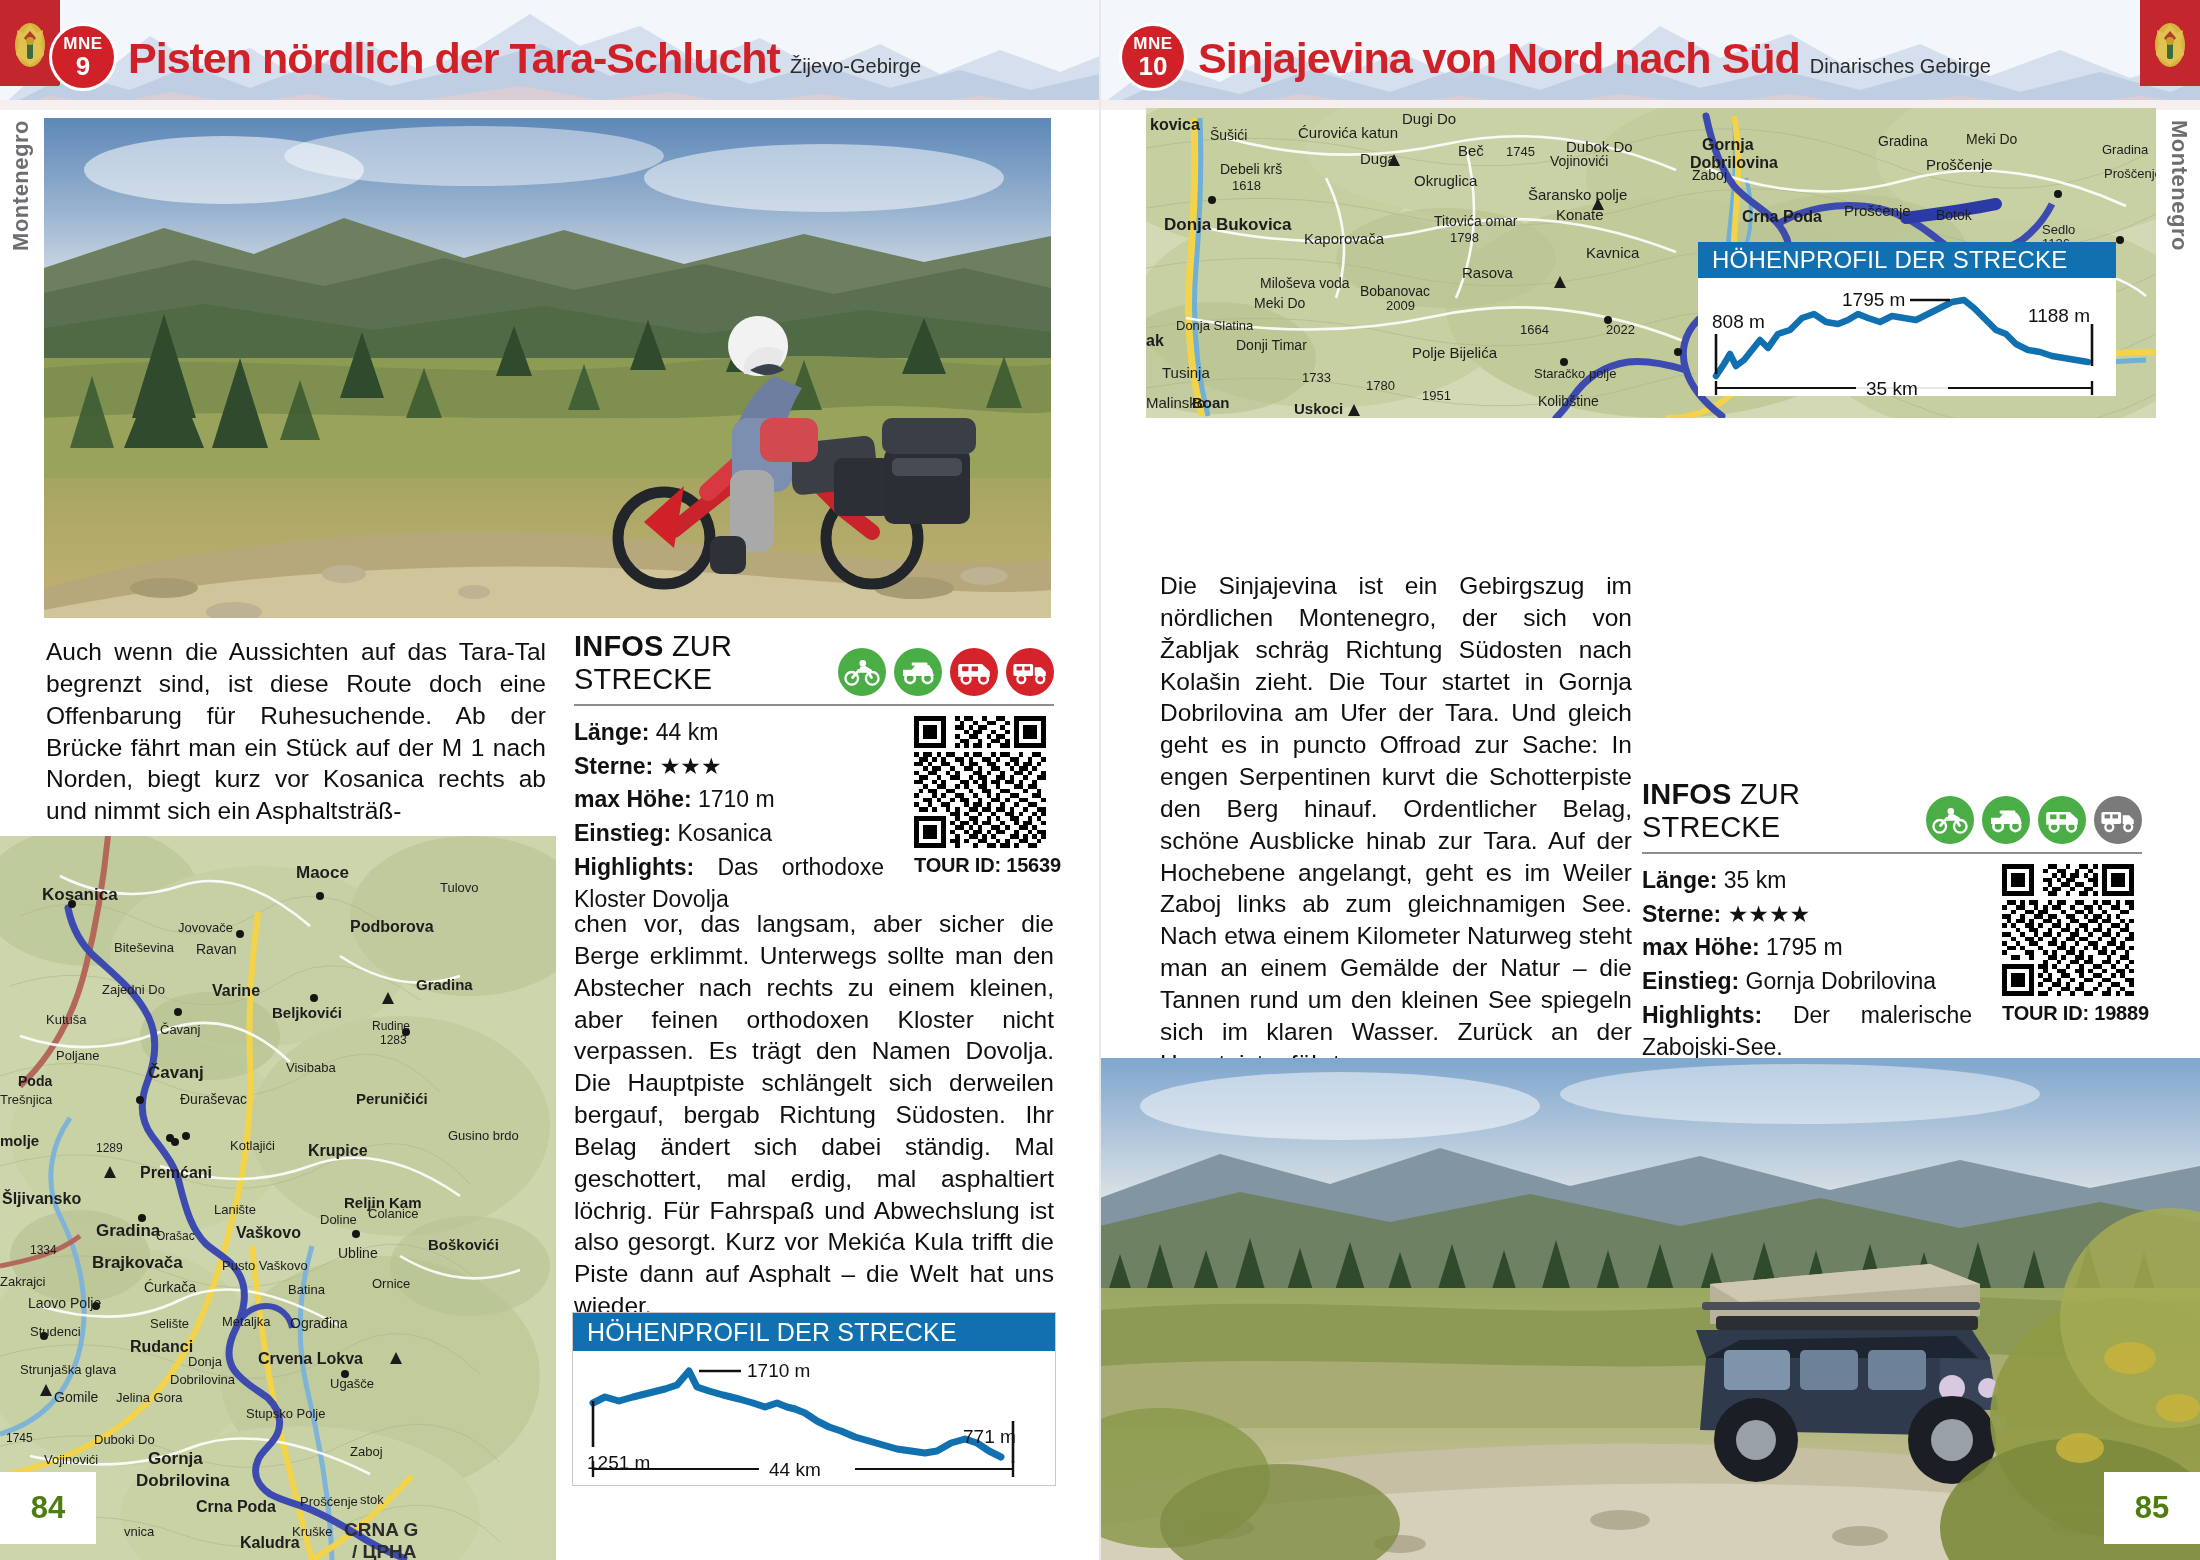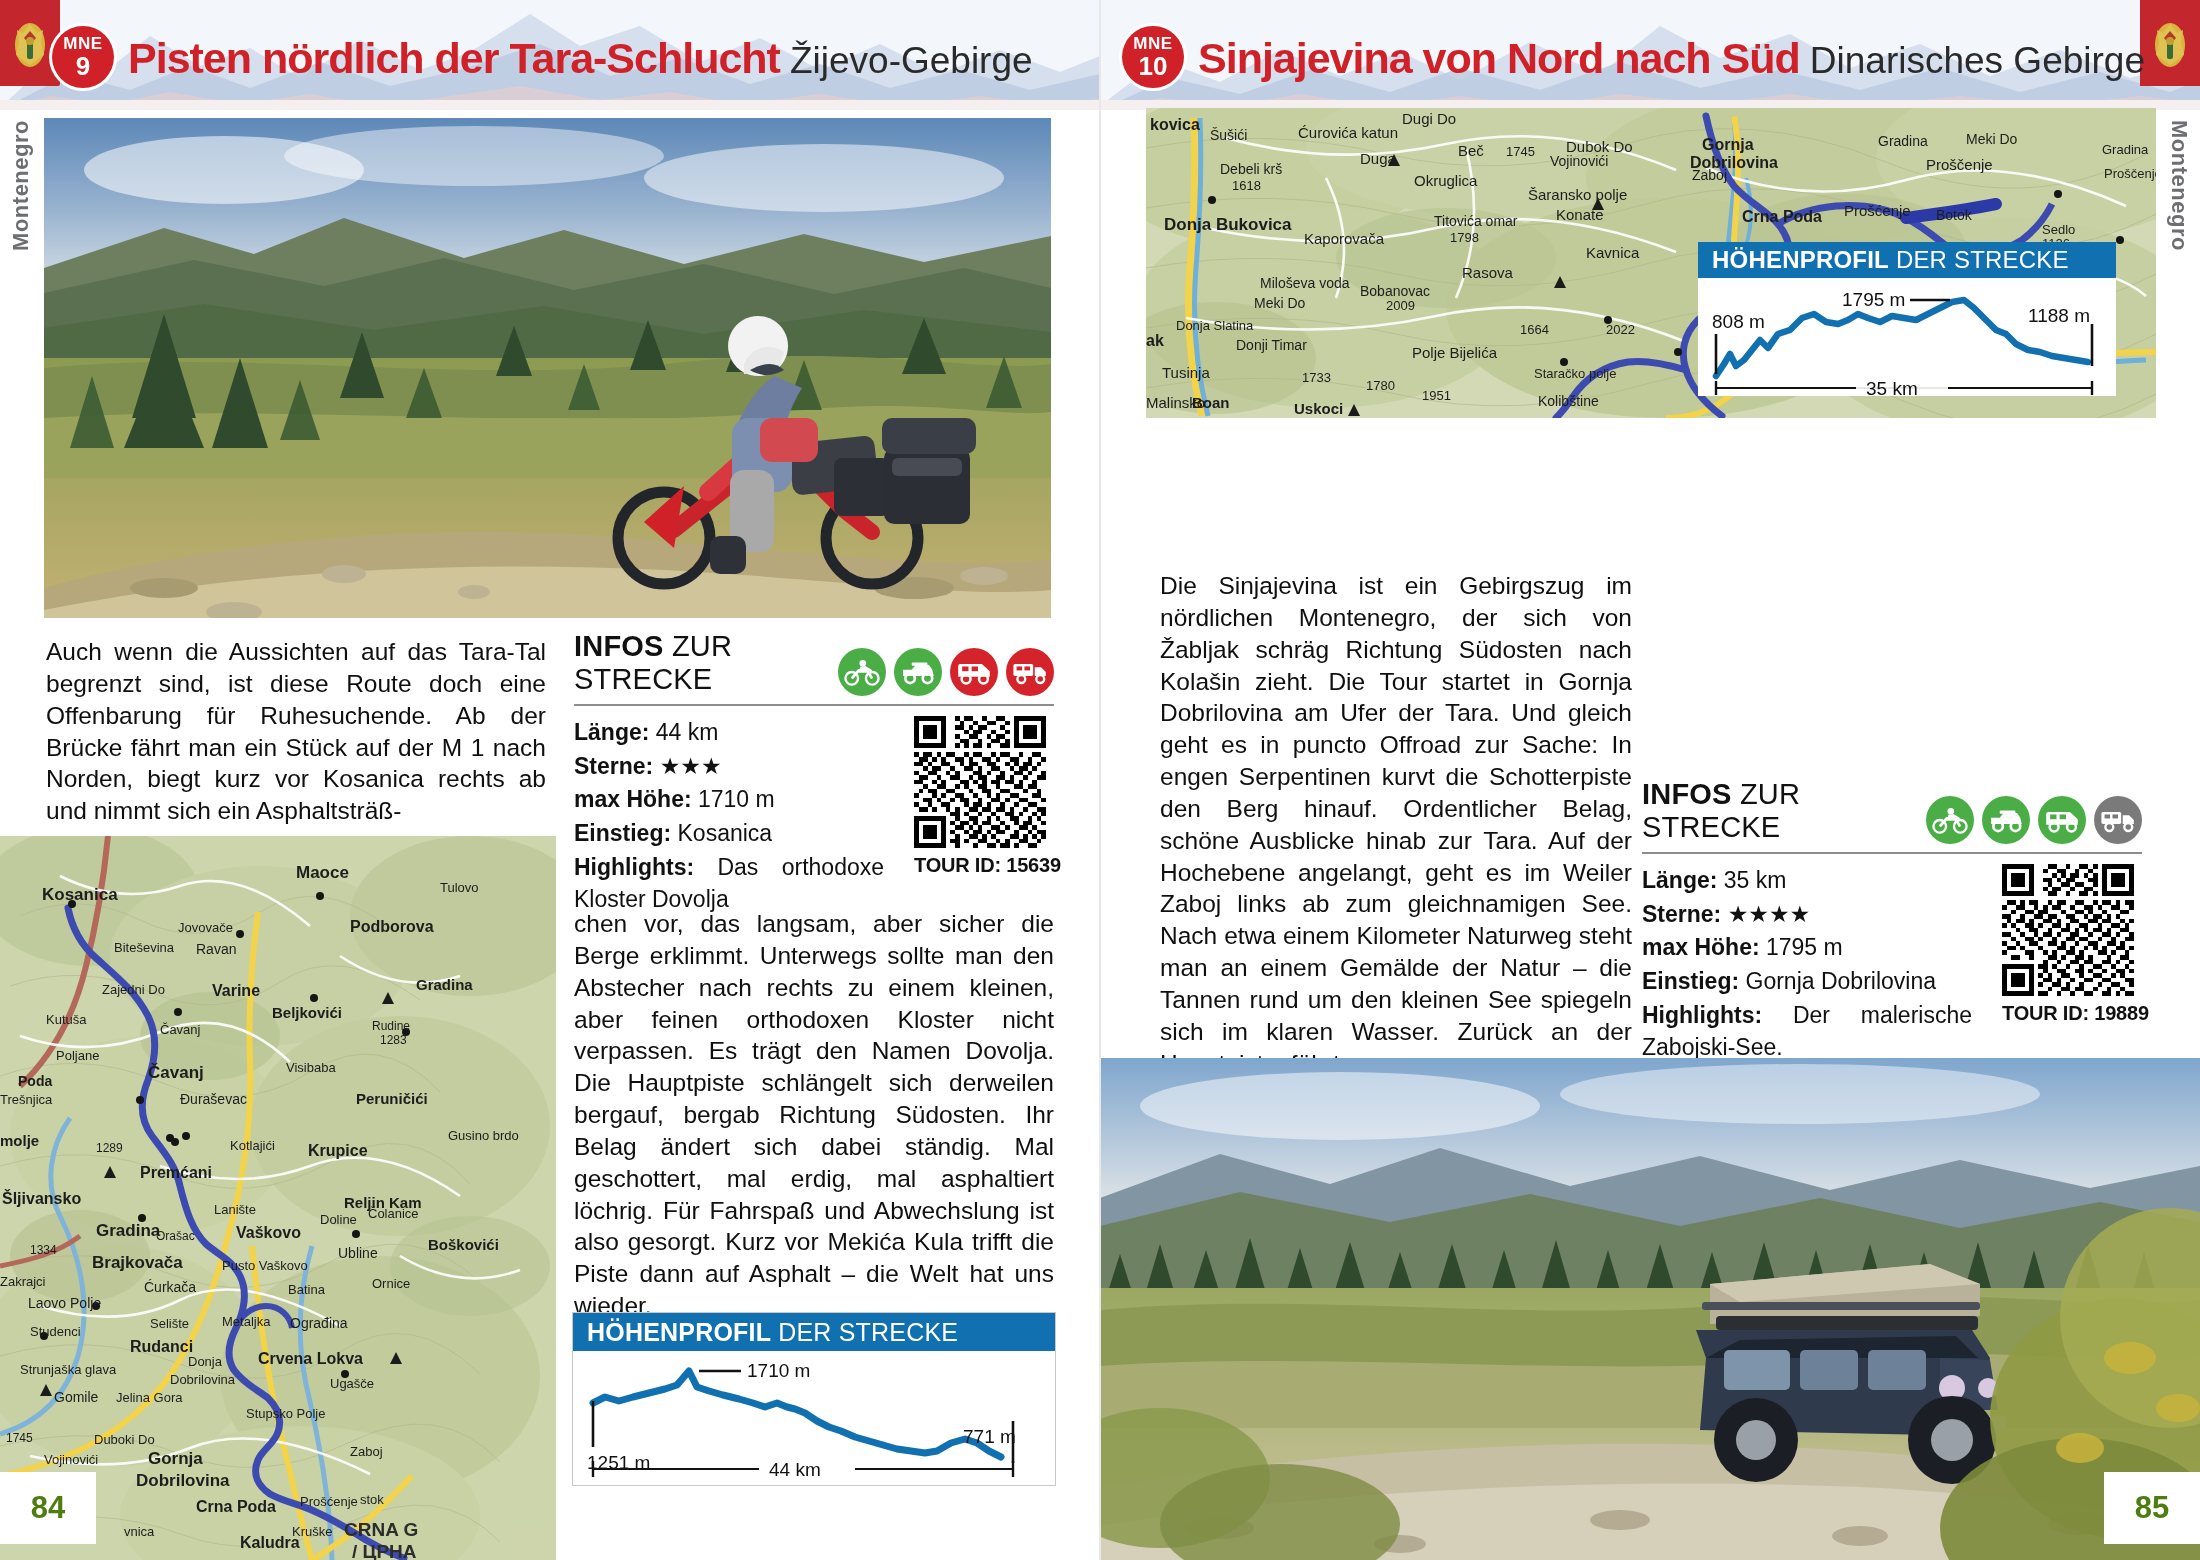--- a/index.html
+++ b/index.html
@@ -26,21 +26,21 @@
   .badge .b1{font-size:17px;font-weight:bold;letter-spacing:.5px;}
   .badge .b2{font-size:26px;font-weight:bold;margin-top:1px;}
   .page.left .badge{left:52px;}
   .page.right .badge{left:22px;}
 
   .htitle{position:absolute;top:34px;z-index:7;white-space:nowrap;}
   .page.left .htitle{left:128px;}
   .page.right .htitle{left:98px;}
   .htitle .main{font-size:43px;font-weight:bold;color:#cf2127;letter-spacing:-1px;
                 font-family:"Liberation Sans",sans-serif;display:inline;}
-  .htitle .sub{font-size:37px;color:#2a2a2a;display:inline;margin-left:10px;font-weight:normal;}
+  .htitle .sub{font-size:20px;color:#2a2a2a;display:inline;margin-left:10px;font-weight:normal;}
 
   
   .sidetab{position:absolute;top:120px;width:34px;height:300px;z-index:8;
            display:flex;align-items:flex-start;justify-content:center;}
   .page.left .sidetab{left:4px;}
   .page.right .sidetab{right:4px;}
   .sidetab span{font-size:22px;font-weight:bold;color:#6d6e71;white-space:nowrap;
                 writing-mode:vertical-rl;transform:rotate(180deg);letter-spacing:.5px;}
   .page.right .sidetab span{transform:none;}
 
@@ -73,21 +73,21 @@
   .infos-lines div{margin-bottom:1px;}
   .infos-lines b{font-weight:bold;}
   .qrwrap{width:140px;text-align:center;}
   .qr{width:132px;height:132px;display:block;}
   .tourid{font-size:20px;font-weight:bold;color:#111;margin-top:6px;white-space:nowrap;letter-spacing:-.2px;}
 
   
   .elev{position:absolute;background:#fff;border:1px solid #c9c9c9;}
   .elev-hd{background:#1070b0;color:#fff;height:38px;display:flex;align-items:center;
            padding-left:14px;font-size:25px;letter-spacing:.2px;}
-  .elev-hd b{font-weight:bold;}
+  .elev-hd b{font-weight:normal;}
   .elev-hd span{font-weight:normal;margin-left:7px;}
   .elev-plot{position:relative;}
   .elev-plot svg{display:block;width:100%;height:100%;}
 
   
   .pgnum{position:absolute;bottom:16px;width:96px;height:72px;background:#fff;z-index:12;
          display:flex;align-items:center;justify-content:center;font-size:31px;font-weight:bold;color:#4d7c0f;}
   .page.left .pgnum{left:0;}
   .page.right .pgnum{right:0;}
 

